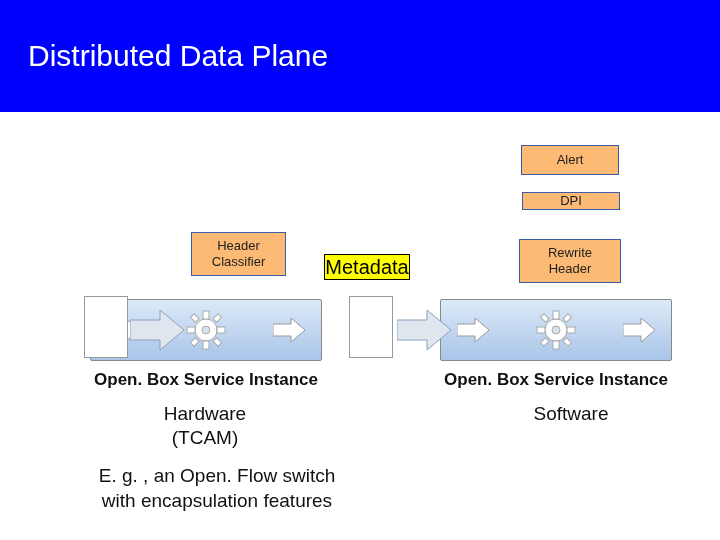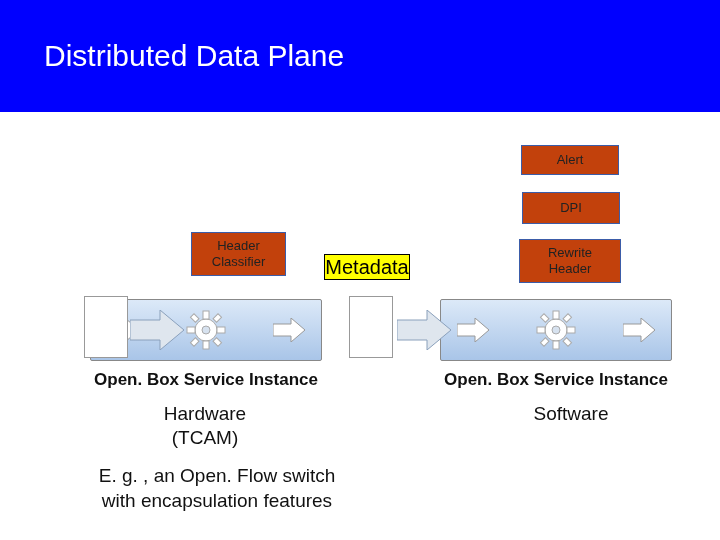--- a/index.html
+++ b/index.html
@@ -10,47 +10,47 @@
     background: #fff;
     position: relative;
     overflow: hidden;
   }
   .title-bar {
     background: #0000ff;
     width: 100%;
     height: 112px;
     display: flex;
     align-items: center;
-    padding-left: 44px;
+    padding-left: 28px;
   }
   .title-bar h1 {
     color: #fff;
     font-size: 30px;
     font-weight: 400;
   }
   .content {
     position: relative;
     width: 100%;
     height: 428px;
   }
   .box {
     position: absolute;
     border: 1px solid #3b5ca8;
-    background: #c2410c;
+    background: #fdba74;
     display: flex;
     flex-direction: column;
     justify-content: center;
     align-items: center;
     font-size: 13px;
     color: #222;
     line-height: 1.2;
     text-align: center;
   }
   .box-alert { left: 521px; top: 33px; width: 98px; height: 30px; }
-  .box-dpi { left: 522px; top: 80px; width: 98px; height: 32px; }
+  .box-dpi { left: 522px; top: 80px; width: 98px; height: 18px; }
   .box-rewrite { left: 519px; top: 127px; width: 102px; height: 44px; }
   .box-header-classifier { left: 191px; top: 120px; width: 95px; height: 44px; }
   .box-metadata {
     position: absolute;
     left: 324px; top: 142px; width: 86px; height: 26px;
     border: 1px solid #000;
     background: #ffff00;
     display: flex;
     align-items: center;
     justify-content: center;

